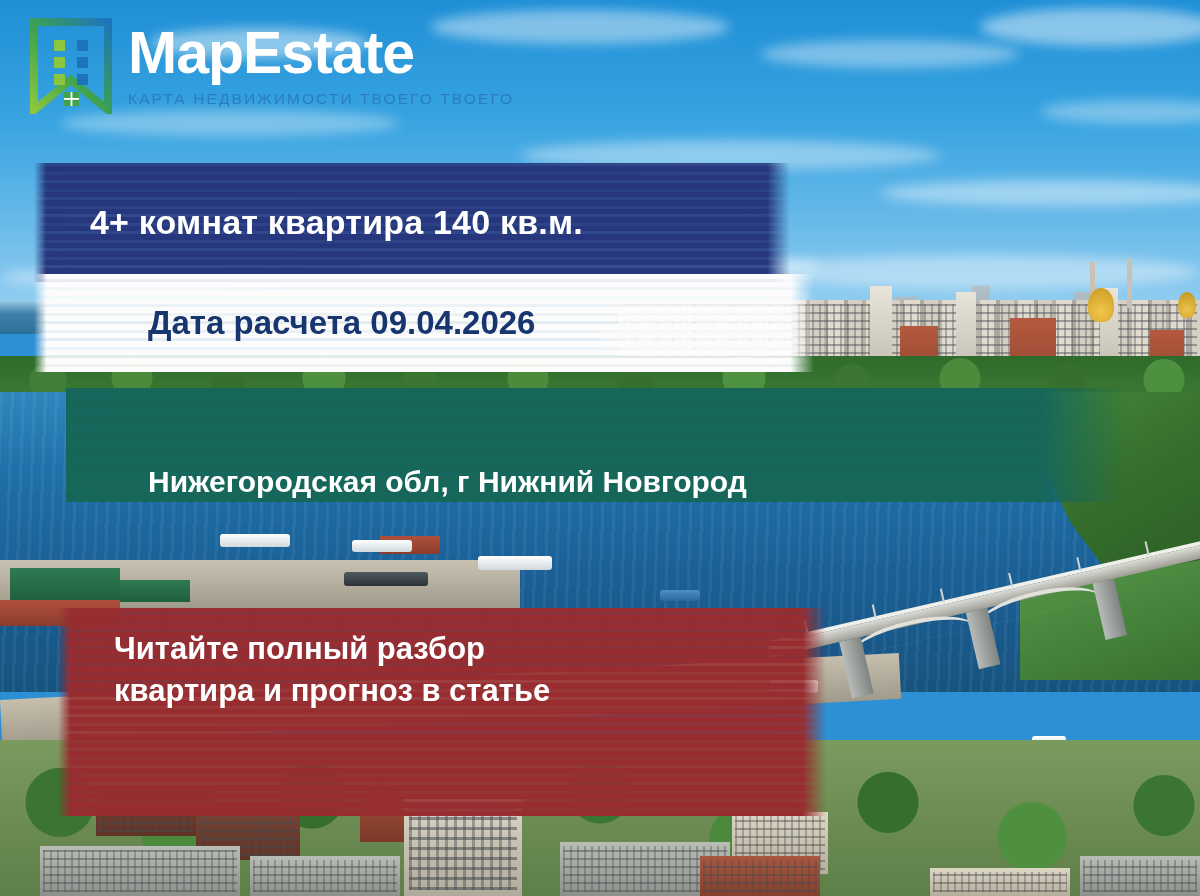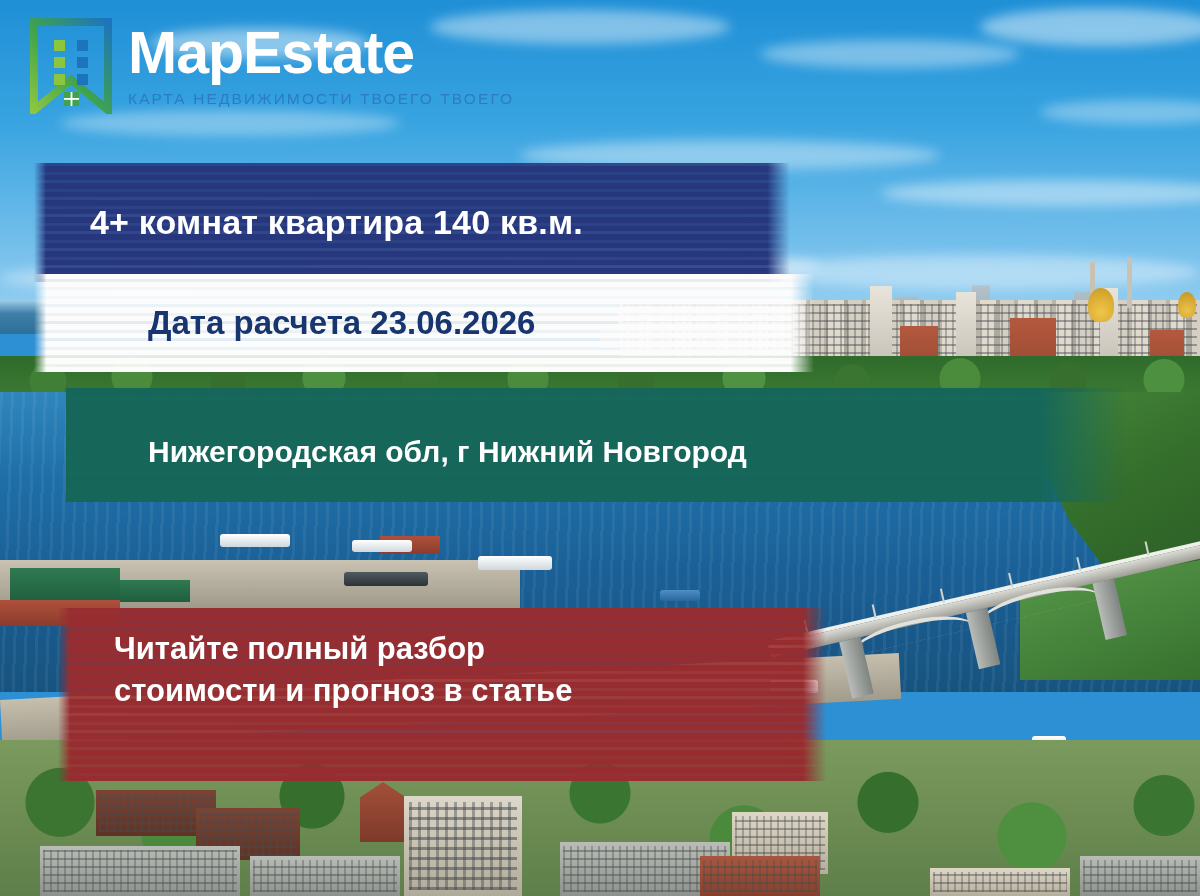--- a/index.html
+++ b/index.html
@@ -312,27 +312,27 @@
   #b-address{ left:66px; top:388px; width:1060px; height:114px; }
   #b-address .brush{
     background:#16675a;
     -webkit-mask-image:
       repeating-linear-gradient(0deg, rgba(0,0,0,1) 0 12px, rgba(0,0,0,.97) 12px 15px),
       linear-gradient(90deg, #000 0 92%, transparent 100%);
     mask-image:
       repeating-linear-gradient(0deg, rgba(0,0,0,1) 0 12px, rgba(0,0,0,.97) 12px 15px),
       linear-gradient(90deg, #000 0 92%, transparent 100%);
   }
-  #b-address{ align-items:center; }
+  #b-address{ align-items:flex-end; }
   #b-address .banner-text{
     margin-left:82px; margin-top:14px; font-size:30px; color:#ffffff; line-height:1.33;
   }
 
   
-  #b-cta{ left:58px; top:608px; width:768px; height:173px; align-items:flex-start; }
+  #b-cta{ left:58px; top:608px; width:768px; height:208px; align-items:flex-start; }
   #b-cta .brush{ background:#972d30; }
   #b-cta .banner-text{
     margin-left:56px; margin-top:20px; font-size:31px; color:#ffffff; line-height:1.36;
   }
   .nowrap-line{ display:block; }
 </style>
 </head>
 <body>
 
 <div id="stage">
@@ -450,31 +450,31 @@
     </span>
   </div>
 
   <div class="banner" id="b-rooms">
     <span class="brush"></span>
     <span class="banner-text">4+ комнат квартира 140 кв.м.</span>
   </div>
 
   <div class="banner" id="b-date">
     <span class="brush"></span>
-    <span class="banner-text">Дата расчета 23.06.2026</span>
+    <span class="banner-text">Дата расчета 09.04.2026</span>
   </div>
 
   <div class="banner" id="b-address">
     <span class="brush"></span>
     <span class="banner-text">
       <span class="nowrap-line">Нижегородская обл, г Нижний Новгород</span>
     </span>
   </div>
 
   <div class="banner" id="b-cta">
     <span class="brush"></span>
     <span class="banner-text">
       <span class="nowrap-line">Читайте полный разбор</span>
-      <span class="nowrap-line">стоимости и прогноз в статье</span>
+      <span class="nowrap-line">квартира и прогноз в статье</span>
     </span>
   </div>
 
 </div>
 
 </body></html>

